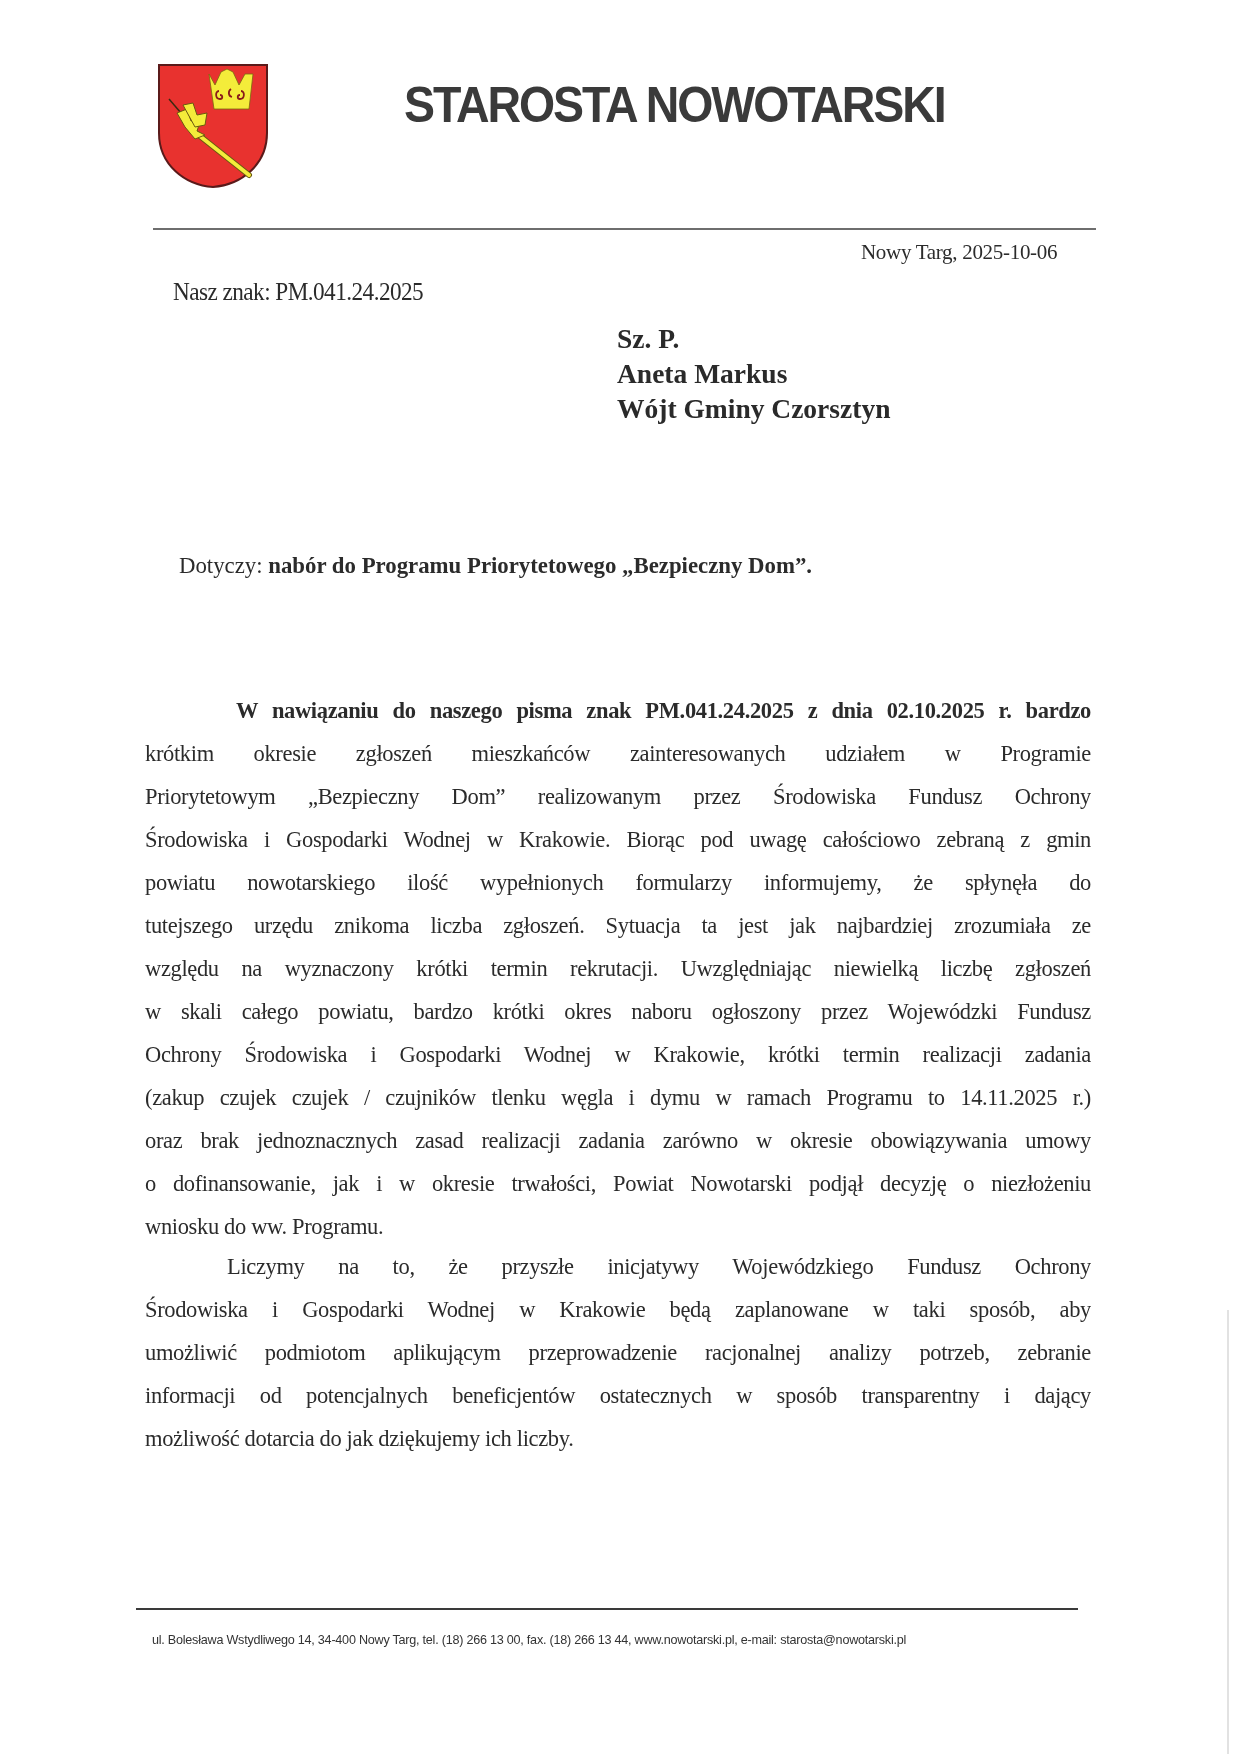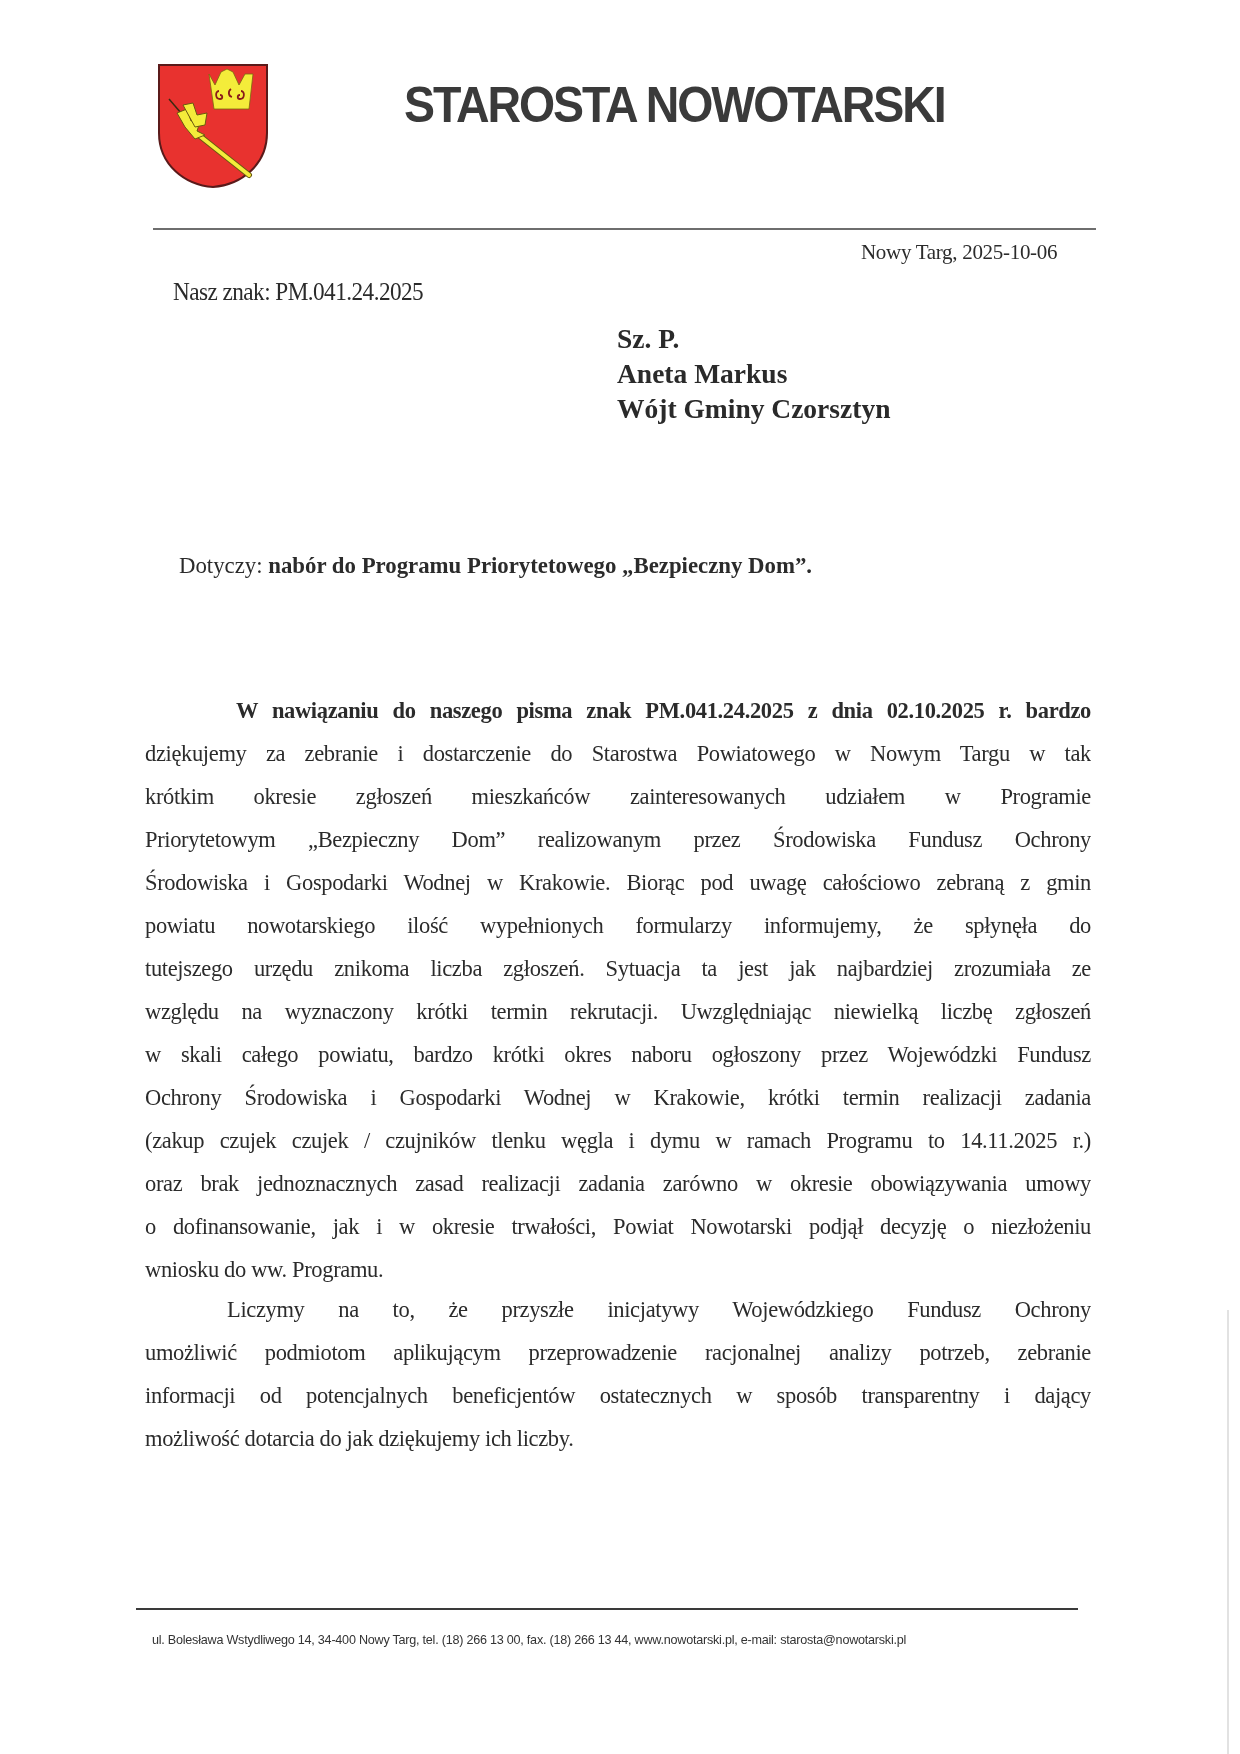--- a/index.html
+++ b/index.html
@@ -73,36 +73,36 @@
 <div id="rcp-2" class="abs serif recipient">Wójt Gminy Czorsztyn</div>
 
 <div id="subject" class="abs serif">
   <span>Dotyczy:</span>
   <b>nabór do Programu Priorytetowego „Bezpieczny Dom”.</b>
 </div>
 
 <div id="body" class="serif">
   <div>
     <span class="line indent">W nawiązaniu do naszego pisma znak PM.041.24.2025 z dnia 02.10.2025 r. bardzo</span>
-    <span class="line">dziękujemy za zebranie i dostarczenie do Starostwa Powiatowego w Nowym Targu w tak</span>
     <span class="line">krótkim okresie zgłoszeń mieszkańców zainteresowanych udziałem w Programie</span>
     <span class="line">Priorytetowym „Bezpieczny Dom” realizowanym przez Środowiska Fundusz Ochrony</span>
     <span class="line">Środowiska i Gospodarki Wodnej w Krakowie. Biorąc pod uwagę całościowo zebraną z gmin</span>
     <span class="line">powiatu nowotarskiego ilość wypełnionych formularzy informujemy, że spłynęła do</span>
     <span class="line">tutejszego urzędu znikoma liczba zgłoszeń. Sytuacja ta jest jak najbardziej zrozumiała ze</span>
     <span class="line">względu na wyznaczony krótki termin rekrutacji. Uwzględniając niewielką liczbę zgłoszeń</span>
     <span class="line">w skali całego powiatu, bardzo krótki okres naboru ogłoszony przez Wojewódzki Fundusz</span>
     <span class="line">Ochrony Środowiska i Gospodarki Wodnej w Krakowie, krótki termin realizacji zadania</span>
     <span class="line">(zakup czujek czujek / czujników tlenku węgla i dymu w ramach Programu to 14.11.2025 r.)</span>
     <span class="line">oraz brak jednoznacznych zasad realizacji zadania zarówno w okresie obowiązywania umowy</span>
     <span class="line">o dofinansowanie, jak i w okresie trwałości, Powiat Nowotarski podjął decyzję o niezłożeniu</span>
     <span class="line last">wniosku do ww. Programu.</span>
   </div>
   <div style="margin-top:-3px">
     <span class="line indent2">Liczymy na to, że przyszłe inicjatywy Wojewódzkiego Fundusz Ochrony</span>
+    <span class="line">Środowiska i Gospodarki Wodnej w Krakowie będą zaplanowane w taki sposób, aby</span>
     <span class="line">umożliwić podmiotom aplikującym przeprowadzenie racjonalnej analizy potrzeb, zebranie</span>
     <span class="line">informacji od potencjalnych beneficjentów ostatecznych w sposób transparentny i dający</span>
     <span class="line last">możliwość dotarcia do jak dziękujemy ich liczby.</span>
   </div>
 </div>
 
 <div id="footer-rule"></div>
 <div id="footer" class="abs sans">ul. Bolesława Wstydliwego 14, 34-400 Nowy Targ, tel. (18) 266 13 00, fax. (18) 266 13 44, www.nowotarski.pl, e-mail: starosta@nowotarski.pl</div>
 
 <div id="scan-line"></div>

